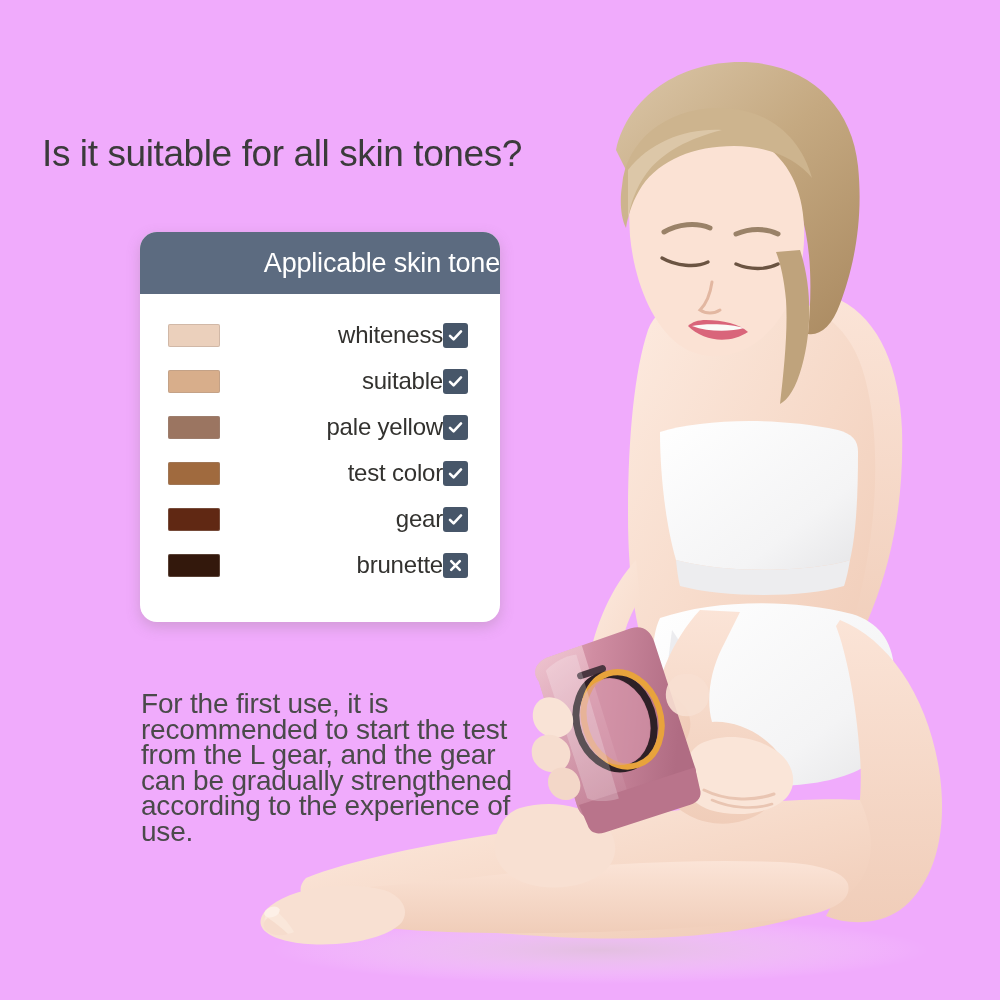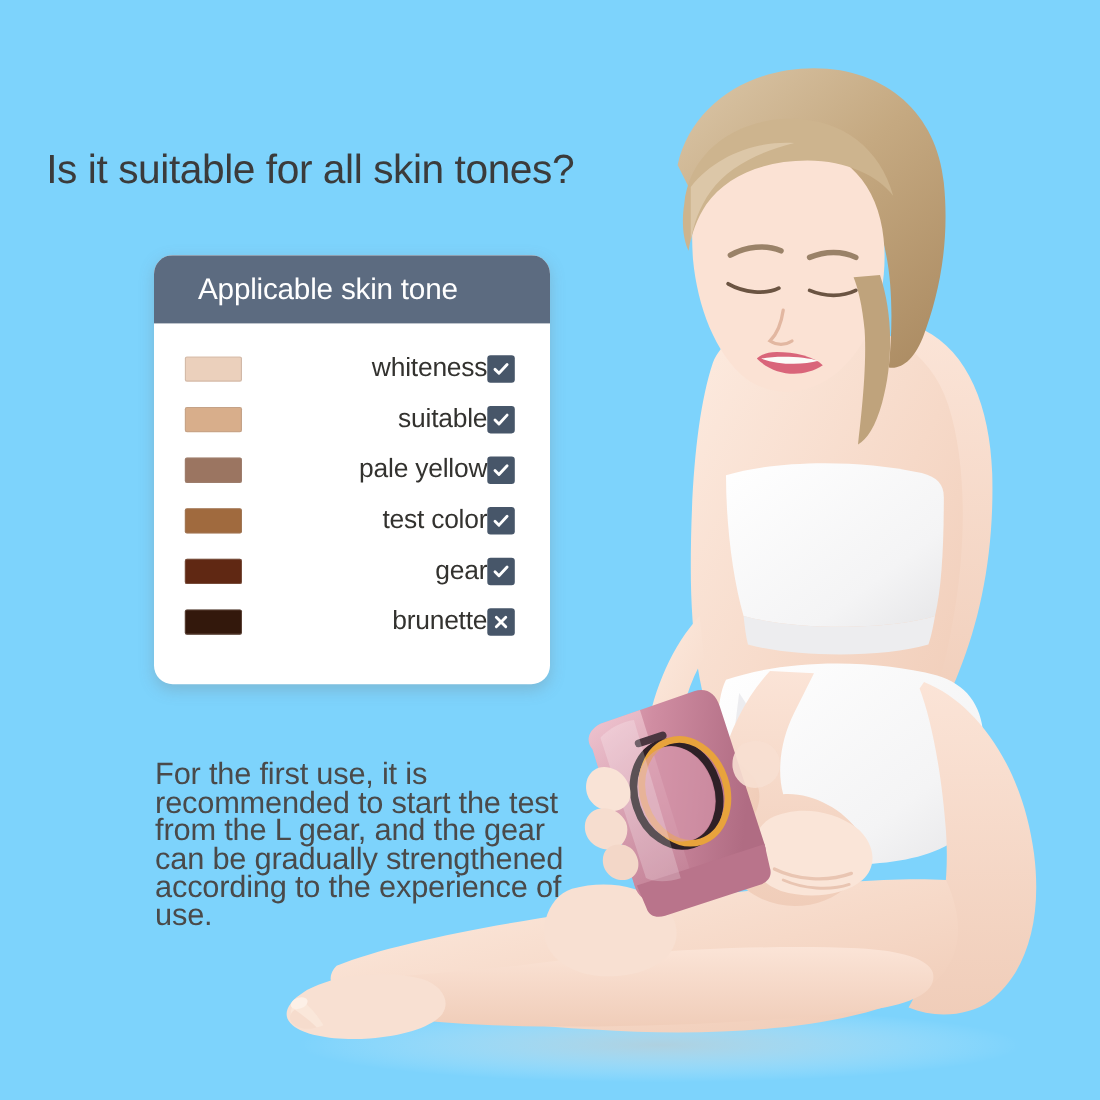--- a/index.html
+++ b/index.html
@@ -44,22 +44,23 @@
     background: #ffffff;
     box-shadow: 0 5px 14px rgba(120,110,105,0.26);
     overflow: hidden;
     z-index: 40;
   }
   .card-header {
     height: 62px;
     background: #5c6b80;
     display: flex;
     align-items: center;
-    padding-left: 40px;
+    padding-left: 24px;
     box-sizing: border-box;
+    justify-content: flex-end;
   }
   .card-header-title {
     color: #ffffff;
     font-size: 27px;
     font-weight: 400;
     letter-spacing: -0.2px;
   }
   .card-body {
     padding: 18px 26px 34px 28px;
   }
@@ -117,21 +118,21 @@
     left: 0; top: 0;
     width: 1000px; height: 1000px;
     z-index: 10;
     pointer-events: none;
   }
   .photo svg { display: block; width: 1000px; height: 1000px; }
 </style>
 </head>
 <body>
 
-<div id="stage" style="background: #7dd3fc;">
+<div id="stage" style="background: #f0abfc;">
 
   <div class="photo">
     <svg viewBox="0 0 1000 1000" xmlns="http://www.w3.org/2000/svg">
       <defs>
         <linearGradient id="skinG" x1="0" y1="0" x2="1" y2="1">
           <stop offset="0%" stop-color="#FDEBE0"></stop>
           <stop offset="55%" stop-color="#F6D9C8"></stop>
           <stop offset="100%" stop-color="#EFCAB5"></stop>
         </linearGradient>
         <linearGradient id="skinG2" x1="0" y1="0" x2="0" y2="1">

